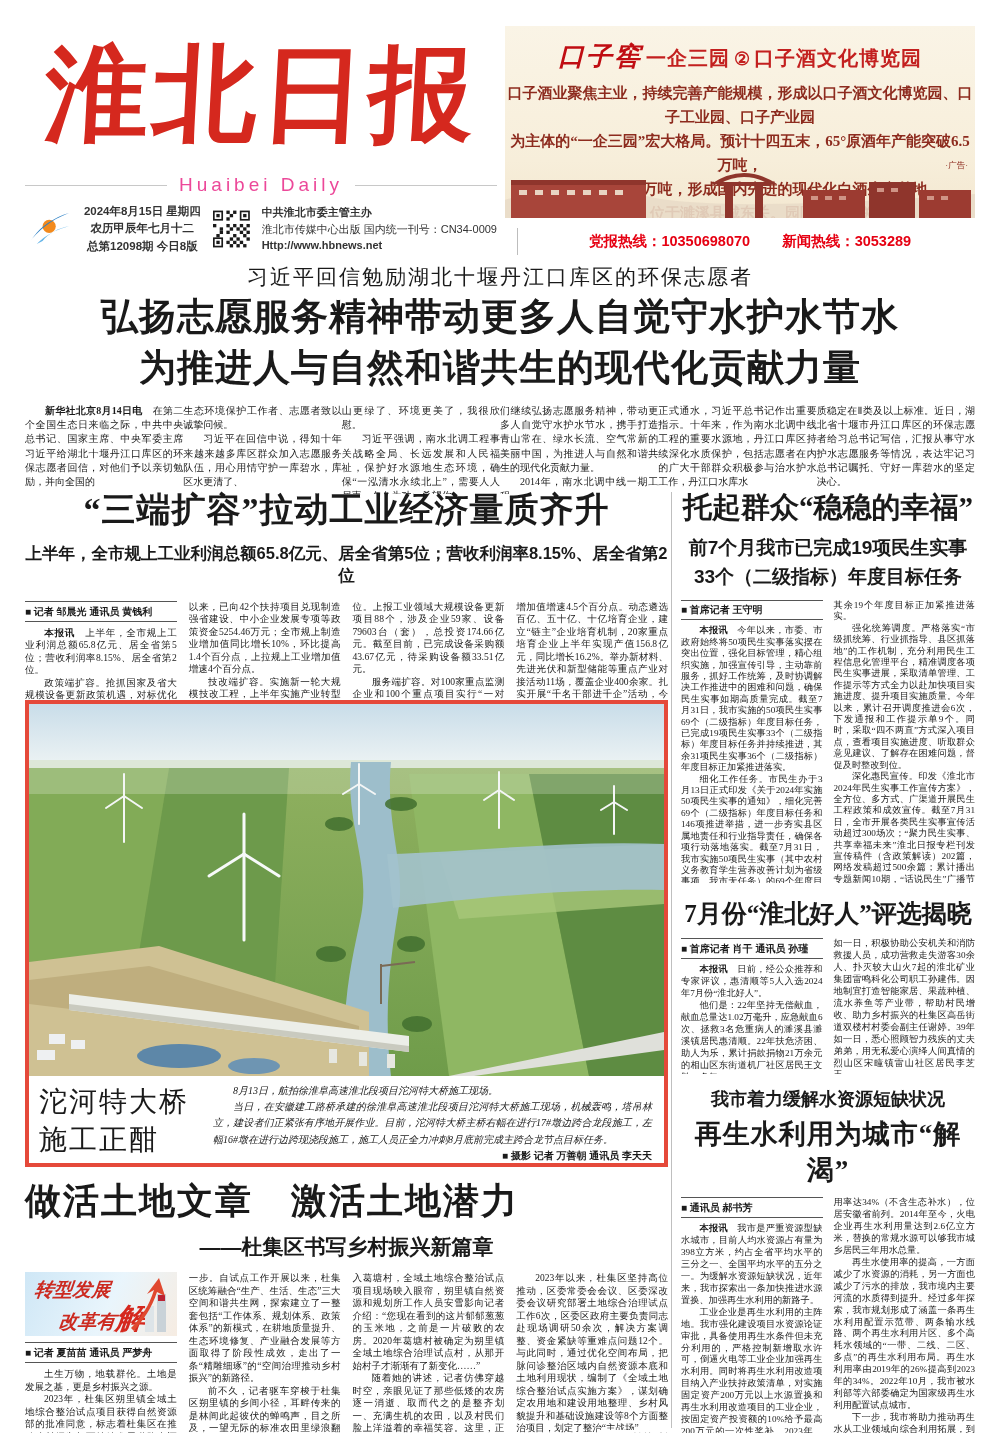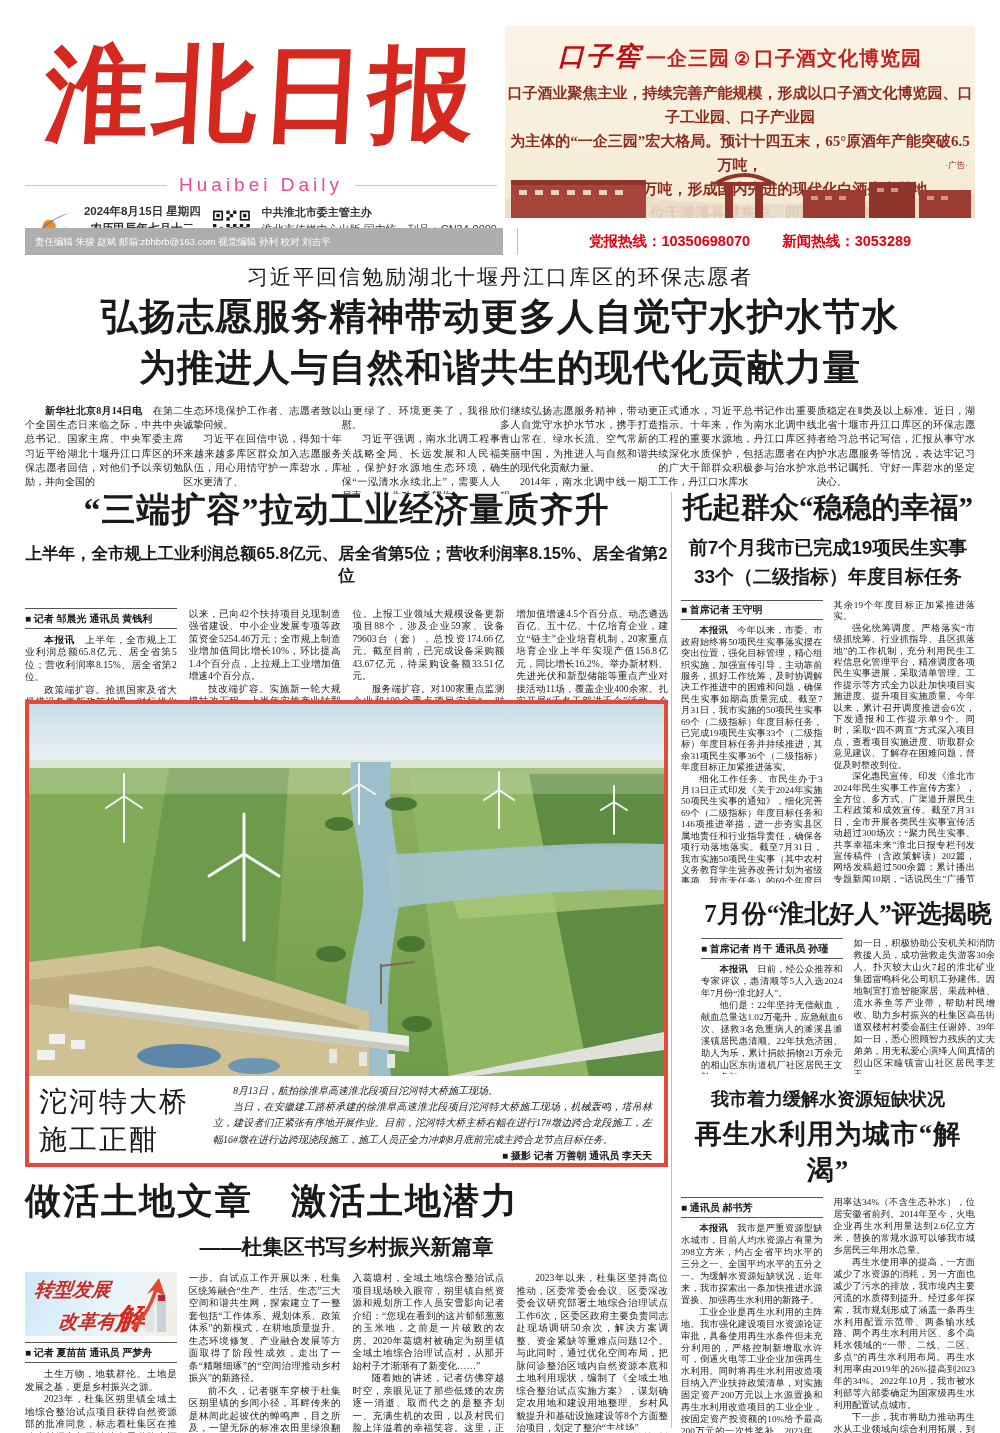--- a/index.html
+++ b/index.html
@@ -50,21 +50,21 @@
   .lead-h1{text-align:center;font-size:37px;font-weight:bold;letter-spacing:1px;line-height:1.38;
            font-family:"Liberation Sans",sans-serif;}
   .lead .cols{gap:0;margin-top:11px;height:90px;font-size:10px;line-height:1.42;}
   
   .vrule{position:absolute;left:671px;top:492px;width:1px;height:936px;background:#bfbfbf;}
   
   .industry{position:absolute;left:25px;top:487px;width:643px;}
   .ind-h{text-align:center;font-size:34px;font-weight:bold;letter-spacing:1px;}
   .ind-sub{text-align:center;font-size:16.5px;font-weight:bold;margin-top:10px;
            font-family:"Liberation Sans",sans-serif;}
-  .industry .cols{gap:12px;margin-top:21px;height:122px;font-size:9.6px;line-height:1.3;}
+  .industry .cols{gap:12px;margin-top:14px;height:122px;font-size:9.6px;line-height:1.3;}
   
   .photobox{position:absolute;left:25px;top:700px;width:643px;height:467px;
             border:4px solid #e5493a;box-sizing:border-box;background:#fff;}
   .photo-svg{display:block;width:100%;height:372px;}
   .photo-cap{display:flex;gap:16px;padding:7px 12px 0 10px;}
   .cap-title{flex:none;width:158px;font-size:28px;line-height:1.35;letter-spacing:2px;}
   .cap-body{flex:1;font-size:10px;line-height:1.62;font-style:italic;}
   .cap-credit{text-align:right;font-weight:bold;font-style:normal;font-family:"Liberation Sans",sans-serif;}
   
   .land{position:absolute;left:25px;top:1177px;width:643px;}
@@ -82,21 +82,21 @@
   .promo-art{position:absolute;right:4px;top:4px;}
   .continue{position:absolute;right:0;bottom:0;background:#fff;padding:1px 0 0 6px;
             font-size:10px;font-weight:bold;white-space:nowrap;}
   .continue .arrows{color:#d5281e;letter-spacing:-2px;margin-right:3px;}
   
   .minsheng{position:absolute;left:681px;top:488px;width:294px;}
   .ms-h{text-align:center;font-size:29px;font-weight:bold;}
   .ms-sub{text-align:center;font-size:19px;font-weight:bold;line-height:1.5;margin-top:6px;
           font-family:"Liberation Sans",sans-serif;}
   .minsheng .cols{gap:11px;margin-top:9px;height:283px;font-size:9.2px;line-height:1.24;}
-  .haoren{position:absolute;left:681px;top:897px;width:294px;margin-left:20px;}
+  .haoren{position:absolute;left:681px;top:897px;width:294px;}
   .hr-h{text-align:center;font-size:25px;font-weight:bold;}
   .haoren .cols{gap:11px;margin-top:8px;height:136px;font-size:9.2px;line-height:1.3;}
   .water{position:absolute;left:681px;top:1087px;width:294px;}
   .wt-kicker{text-align:center;font-size:18px;font-weight:bold;font-family:Liberation Serif, serif;}
   .wt-h{text-align:center;font-size:27px;font-weight:bold;letter-spacing:1px;margin-top:5px;}
   .water .cols{gap:11px;margin-top:9px;height:266px;font-size:9.2px;line-height:1.3;}
 </style>
 </head>
 <body>
 
@@ -217,21 +217,20 @@
           <rect x="372" y="28" width="7" height="4"></rect>
           <rect x="386" y="28" width="7" height="4"></rect>
           <rect x="422" y="36" width="7" height="4"></rect>
           <rect x="436" y="36" width="7" height="4"></rect>
         </g>
     </svg>
     <div class="ad-mark">·广告·</div>
   </div>
 
   <div class="editor-bar">
-    <div class="eb-left">责任编辑 朱骏 赵斌 邮箱:zbhbrb@163.com 视觉编辑 孙利 校对 刘吉平</div>
     <div class="eb-sep"></div>
     <div class="eb-right">
       <span>党报热线：10350698070</span>
       <span>新闻热线：3053289</span>
     </div>
   </div>
 
   <section class="lead">
     <div class="lead-kicker">习近平回信勉励湖北十堰丹江口库区的环保志愿者</div>
     <div class="lead-h1">弘扬志愿服务精神带动更多人自觉守水护水节水</div>

